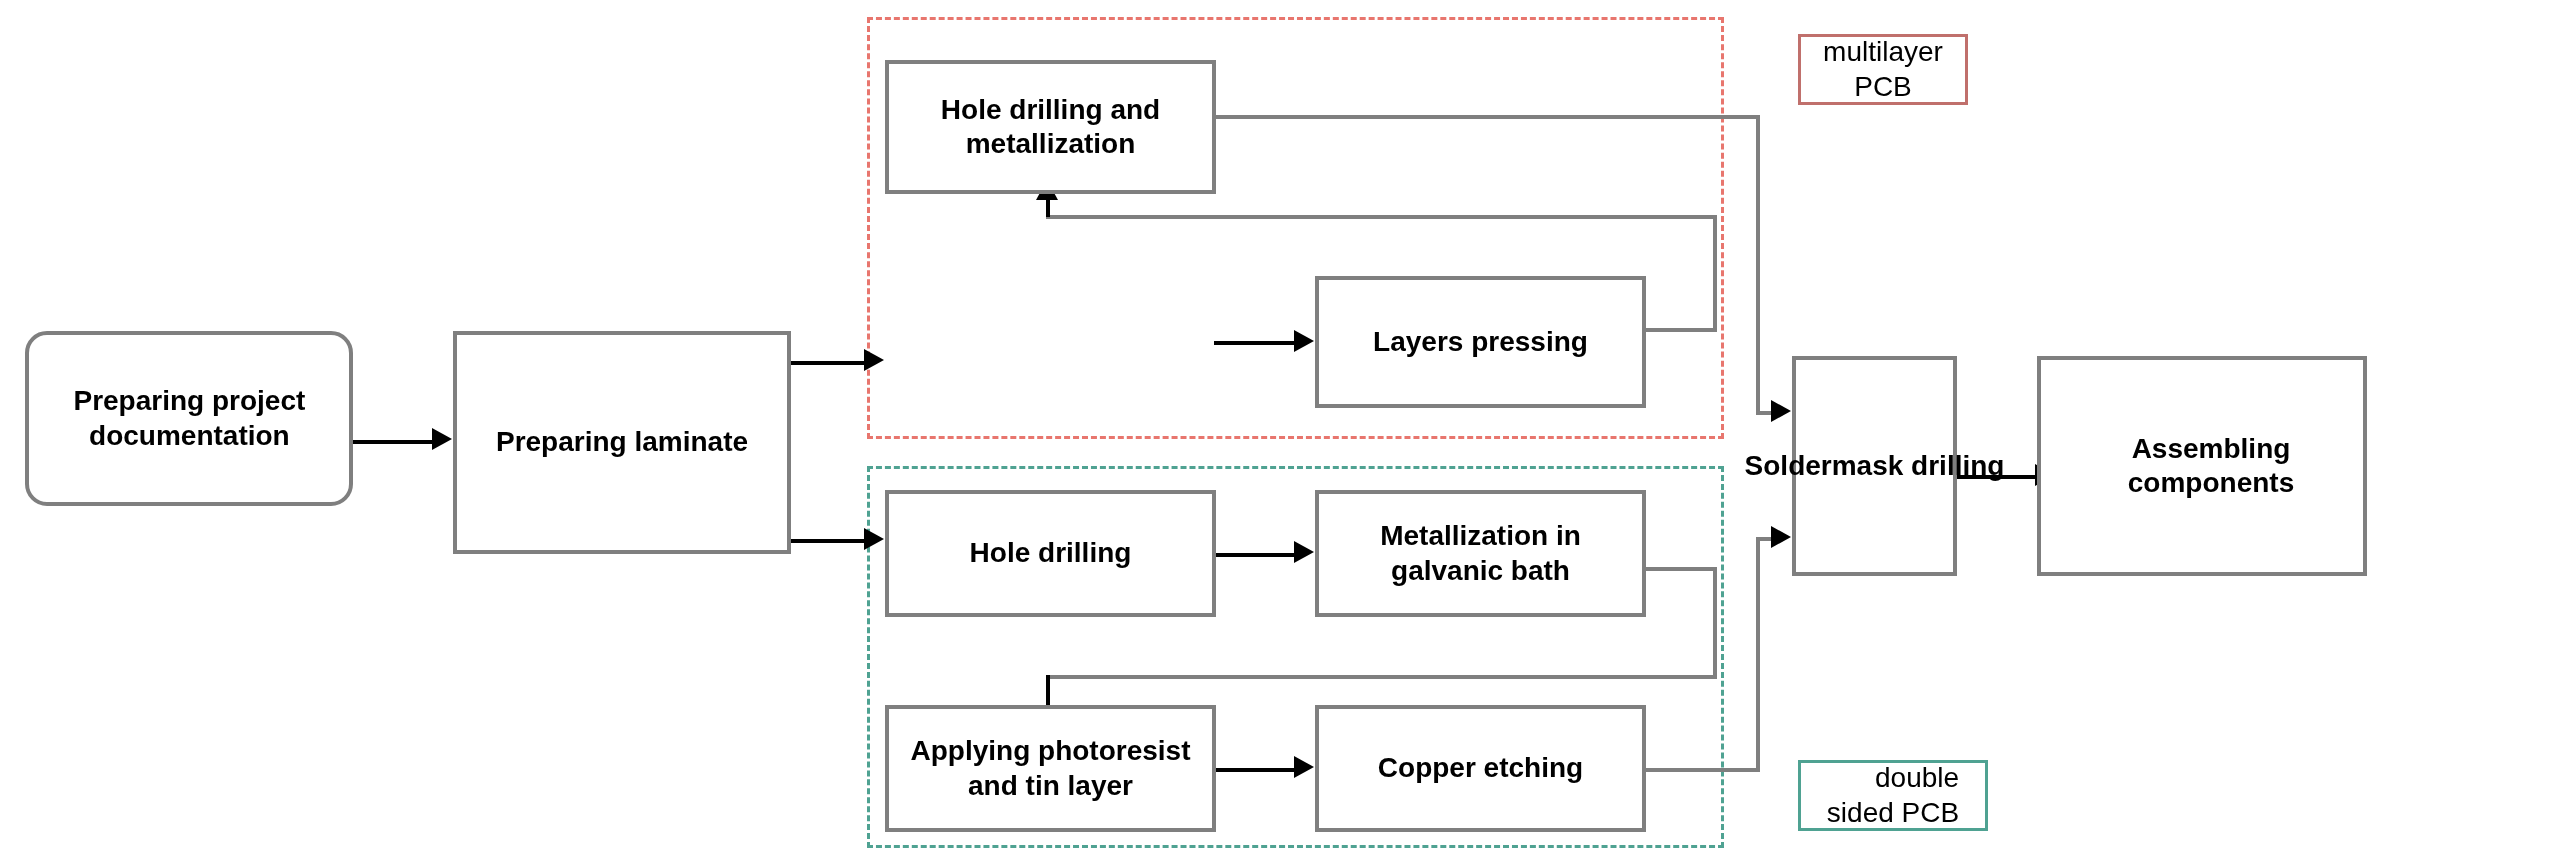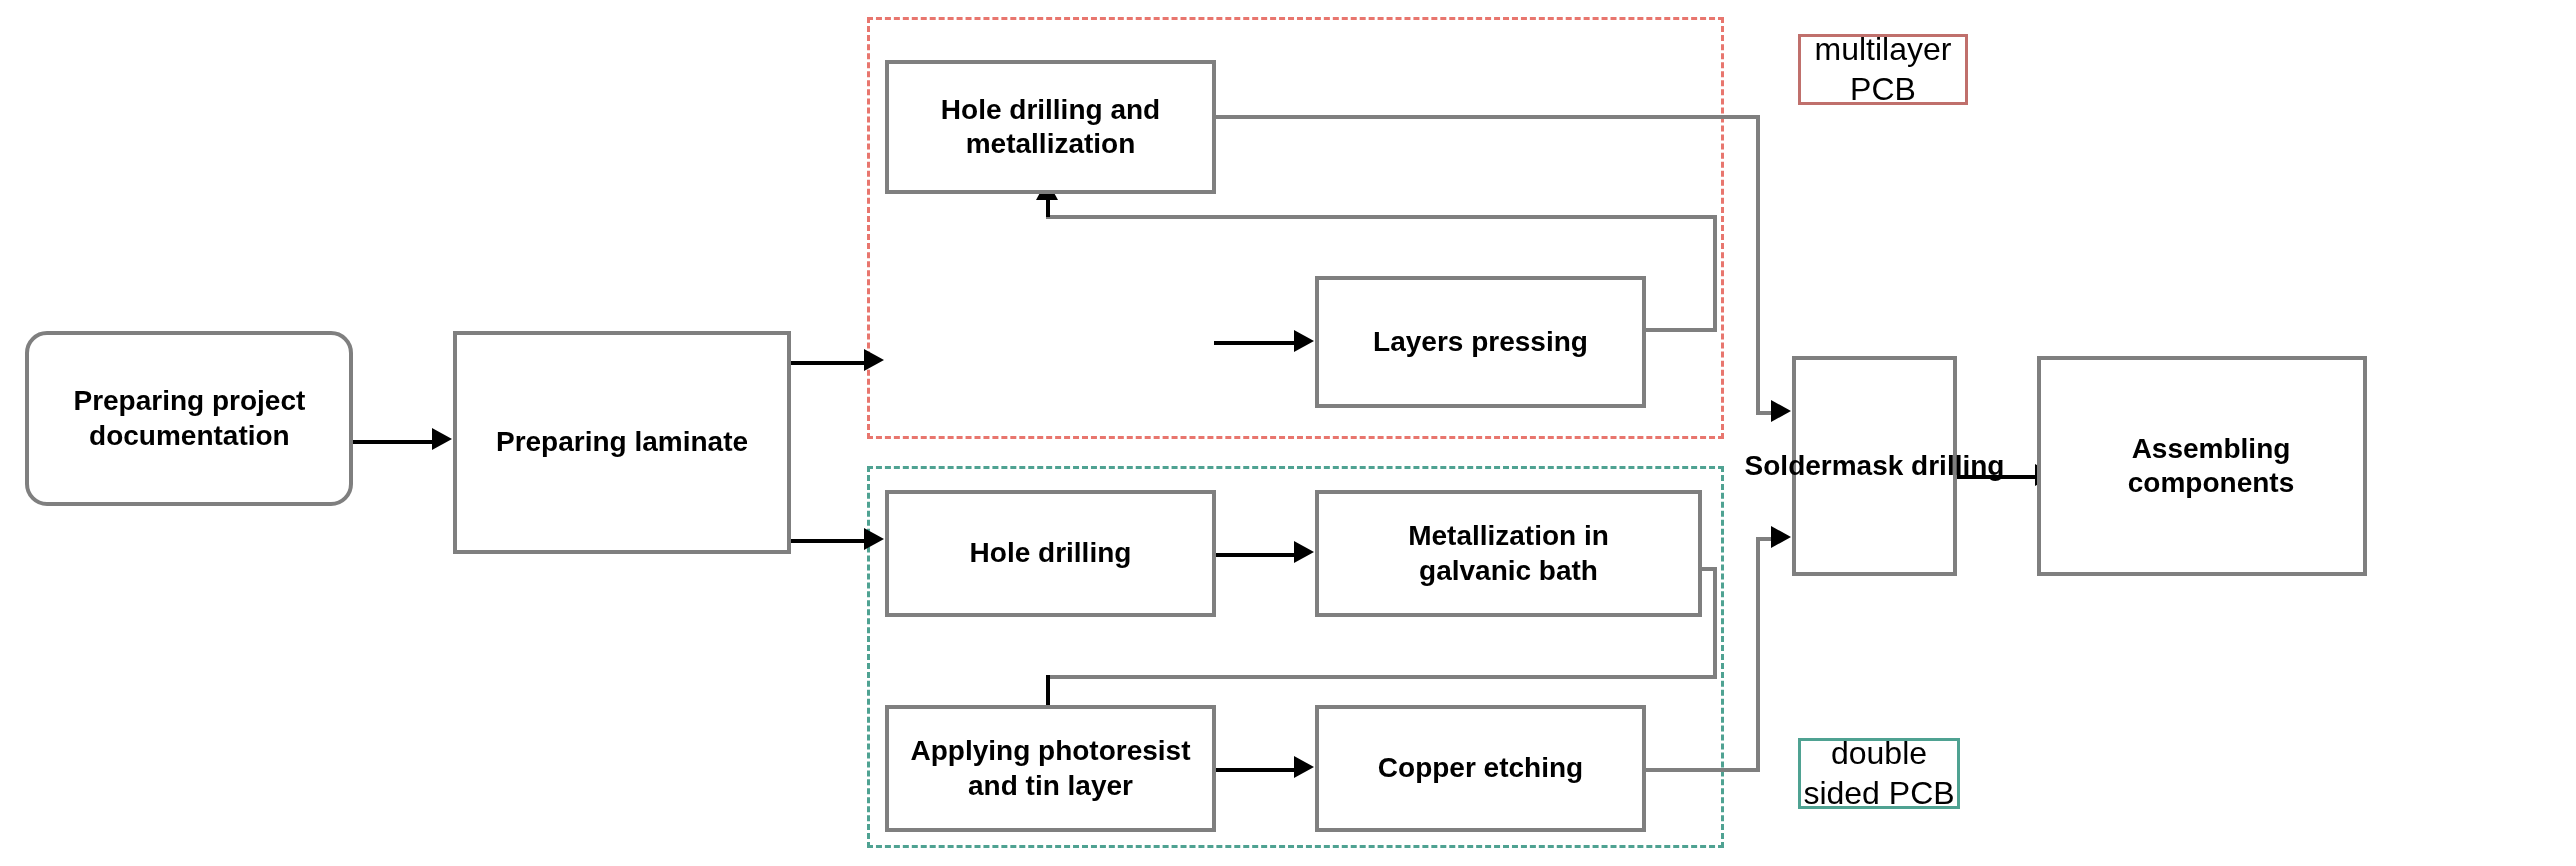--- a/index.html
+++ b/index.html
@@ -53,21 +53,21 @@
   }
   
   .legend {
     position: absolute;
     box-sizing: border-box;
     background: #ffffff;
     display: flex;
     align-items: center;
     justify-content: center;
     text-align: center;
-    font-size: 32px;
+    font-size: 28px;
     line-height: 1.22;
     color: #000000;
     z-index: 6;
   }
   .legend .label { white-space: pre-line; }
   .legend.multilayer { border: 3.4px solid #c0706c; }
   .legend.doublesided { border: 3.4px solid #4fa292; }
 
   
   .conn {
@@ -120,21 +120,21 @@
 
   <div class="region multilayer" style="left:867px; top:17px; width:857px; height:422px;"></div>
 
   <div class="region doublesided" style="left:867px; top:466px; width:857px; height:382px;"></div>
 
   <div class="legend multilayer" style="left:1798px; top:34px; width:170px; height:71px;">
     <span class="label">multilayer
 PCB</span>
   </div>
 
-  <div class="legend doublesided" style="left:1798px; top:738px; width:162px; height:71px;">
+  <div class="legend doublesided" style="left:1798px; top:760px; width:190px; height:71px;text-align:right;">
     <span class="label">double
 sided PCB</span>
   </div>
 
   <div class="conn h" style="left:352px; top:440px; width:81px;"></div>
   <div class="arrow right" style="left:432px; top:428px;"></div>
 
   <div class="conn h" style="left:790px; top:361px; width:82px;"></div>
   <div class="arrow right" style="left:864px; top:349px;"></div>
 
@@ -192,21 +192,21 @@
 
 
   <div class="node" style="left:1315px; top:276px; width:331px; height:132px;">
     <span class="label">Layers pressing</span>
   </div>
 
   <div class="node" style="left:885px; top:490px; width:331px; height:127px;">
     <span class="label">Hole drilling</span>
   </div>
 
-  <div class="node" style="left:1315px; top:490px; width:387px; height:127px;">
+  <div class="node" style="left:1315px; top:490px; width:331px; height:127px;">
     <span class="label">Metallization in
 galvanic bath</span>
   </div>
 
   <div class="node" style="left:885px; top:705px; width:331px; height:127px;">
     <span class="label">Applying photoresist
 and tin layer</span>
   </div>
 
   <div class="node" style="left:1315px; top:705px; width:331px; height:127px;">

